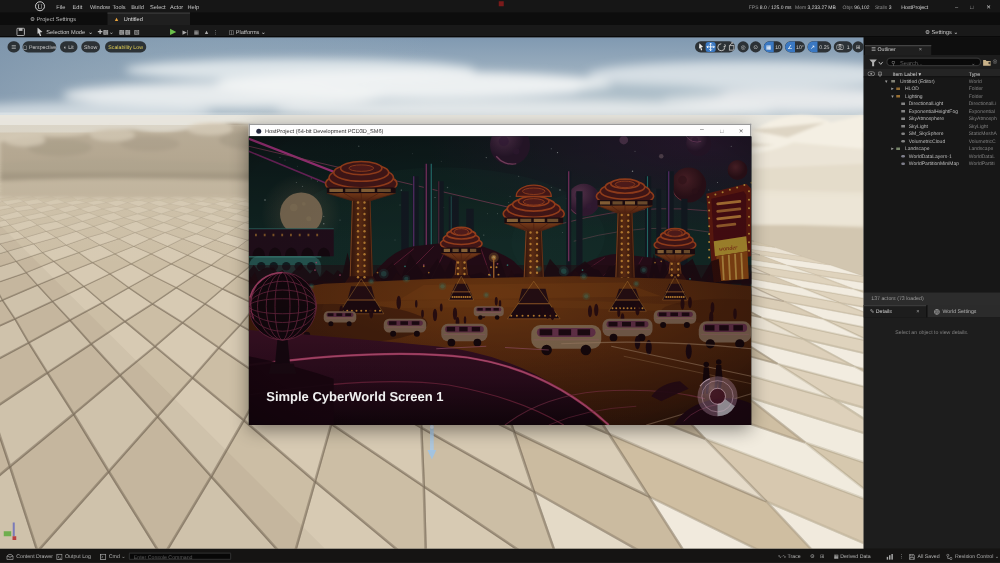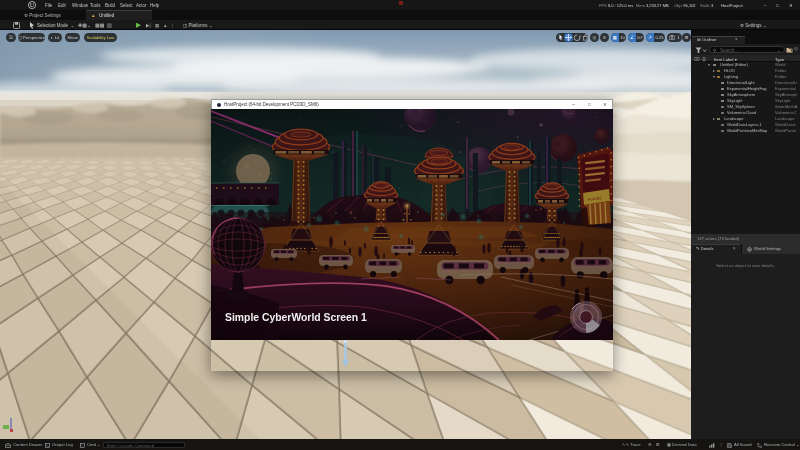--- a/index.html
+++ b/index.html
@@ -27,21 +27,21 @@
 .trow .ar { position:absolute; top:0; font-size:4px; color:#9a9a9a; line-height:6px; }
 .trow .ic { position:absolute; top:1.6px; width:2.8px; height:2.8px; opacity:0.85; }
 .trow .lb { position:absolute; top:0; font-size:4px; color:#bdbdbd; line-height:6px; white-space:nowrap; }
 .trow .tp { position:absolute; left:84px; top:0; font-size:4px; color:#808080; line-height:6px; white-space:nowrap; overflow:hidden; width:25px; }
 
 
 #bottombar { position:absolute; left:0; top:439px; width:800px; height:11px; background:#151413; color:#b0b0b0; font-size:4.2px; z-index:50; }
 #bottombar .bi { position:absolute; top:3px; }
 
 
-#gamewin { position:absolute; left:211px; top:99px; width:402px; height:272px; box-shadow:0 4px 14px rgba(0,0,0,.45); z-index:40; }
+#gamewin { position:absolute; left:199px; top:99px; width:402px; height:241px; box-shadow:0 4px 14px rgba(0,0,0,.45); z-index:40; }
 #gtitle { position:absolute; left:0; top:0; width:402px; height:10px; background:#fdfdfd; border:1px solid #9a9a9a; border-bottom:none; }
 #gcontent { position:absolute; left:0; top:10px; width:402px; height:231px; overflow:hidden; background:#10231f; }
 </style>
 </head>
 <body>
 <div id="app">
 
 <div id="row1">
   <svg class="abs" style="left:27px;top:0" width="10" height="10" viewBox="0 0 10 10">
         <circle cx="5" cy="5" r="3.6" fill="none" stroke="#e8e8e8" stroke-width="0.7"></circle>

